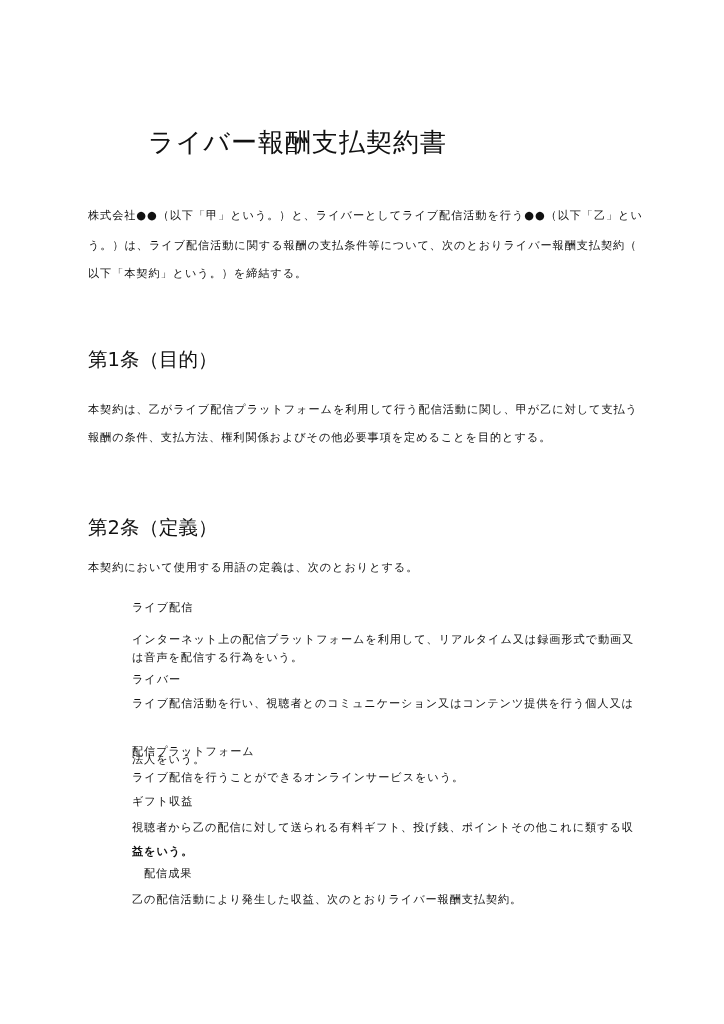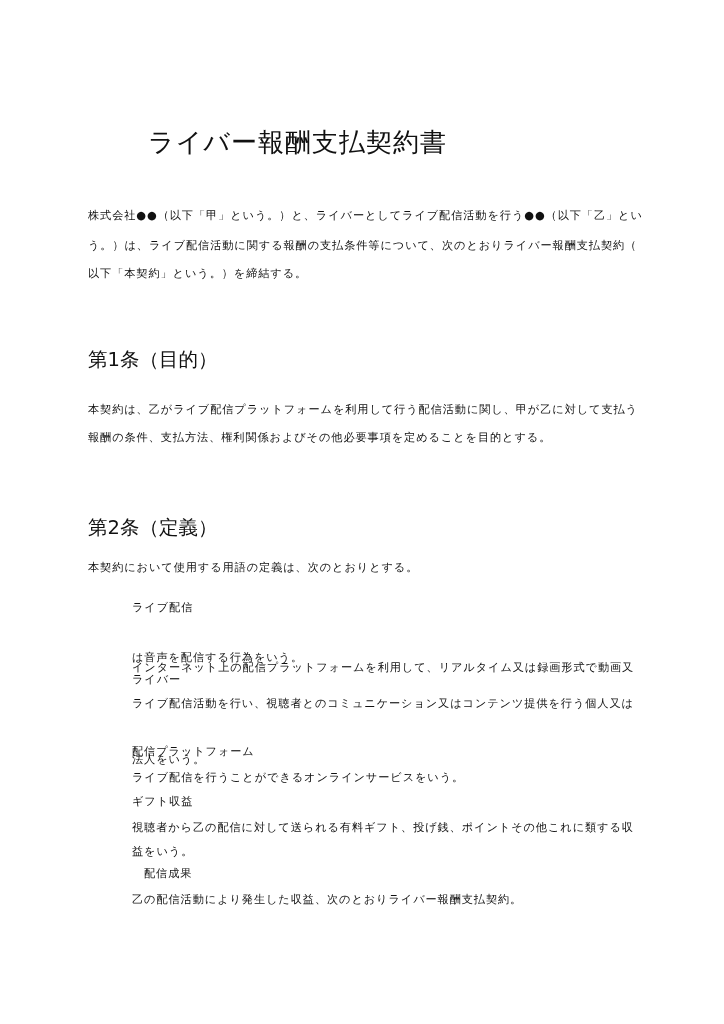--- a/index.html
+++ b/index.html
@@ -61,30 +61,30 @@
   <div class="line body-left" style="top:266px;">以下「本契約」という。）を締結する。</div>
 
   <div class="heading" style="top:346px;">第1条（目的）</div>
   <div class="line body-left" style="top:402px;">本契約は、乙がライブ配信プラットフォームを利用して行う配信活動に関し、甲が乙に対して支払う</div>
   <div class="line body-left" style="top:430px;">報酬の条件、支払方法、権利関係およびその他必要事項を定めることを目的とする。</div>
 
   <div class="heading" style="top:514px;">第2条（定義）</div>
   <div class="line body-left" style="top:560px;">本契約において使用する用語の定義は、次のとおりとする。</div>
 
   <div class="line indent" style="top:600px;">ライブ配信</div>
-  <div class="line indent" style="top:660px;">インターネット上の配信プラットフォームを利用して、リアルタイム又は録画形式で動画又</div>
+  <div class="line indent" style="top:632px;">インターネット上の配信プラットフォームを利用して、リアルタイム又は録画形式で動画又</div>
   <div class="line indent" style="top:650px;">は音声を配信する行為をいう。</div>
 
   <div class="line indent" style="top:672px;">ライバー</div>
   <div class="line indent" style="top:696px;">ライブ配信活動を行い、視聴者とのコミュニケーション又はコンテンツ提供を行う個人又は</div>
   <div class="line indent" style="top:752px;">法人をいう。</div>
 
   <div class="line indent" style="top:744px;">配信プラットフォーム</div>
   <div class="line indent" style="top:770px;">ライブ配信を行うことができるオンラインサービスをいう。</div>
 
   <div class="line indent" style="top:794px;">ギフト収益</div>
   <div class="line indent" style="top:820px;">視聴者から乙の配信に対して送られる有料ギフト、投げ銭、ポイントその他これに類する収</div>
-  <div class="line indent" style="top:844px;">益をいう。</div>
+  <div class="line indent" style="top:844px;font-weight:bold;">益をいう。</div>
 
   <div class="line indent" style="top:866px;margin-left:12px;">配信成果</div>
   <div class="line indent" style="top:892px;">乙の配信活動により発生した収益、次のとおりライバー報酬支払契約。</div>
 
 </div>
 
 </body></html>

